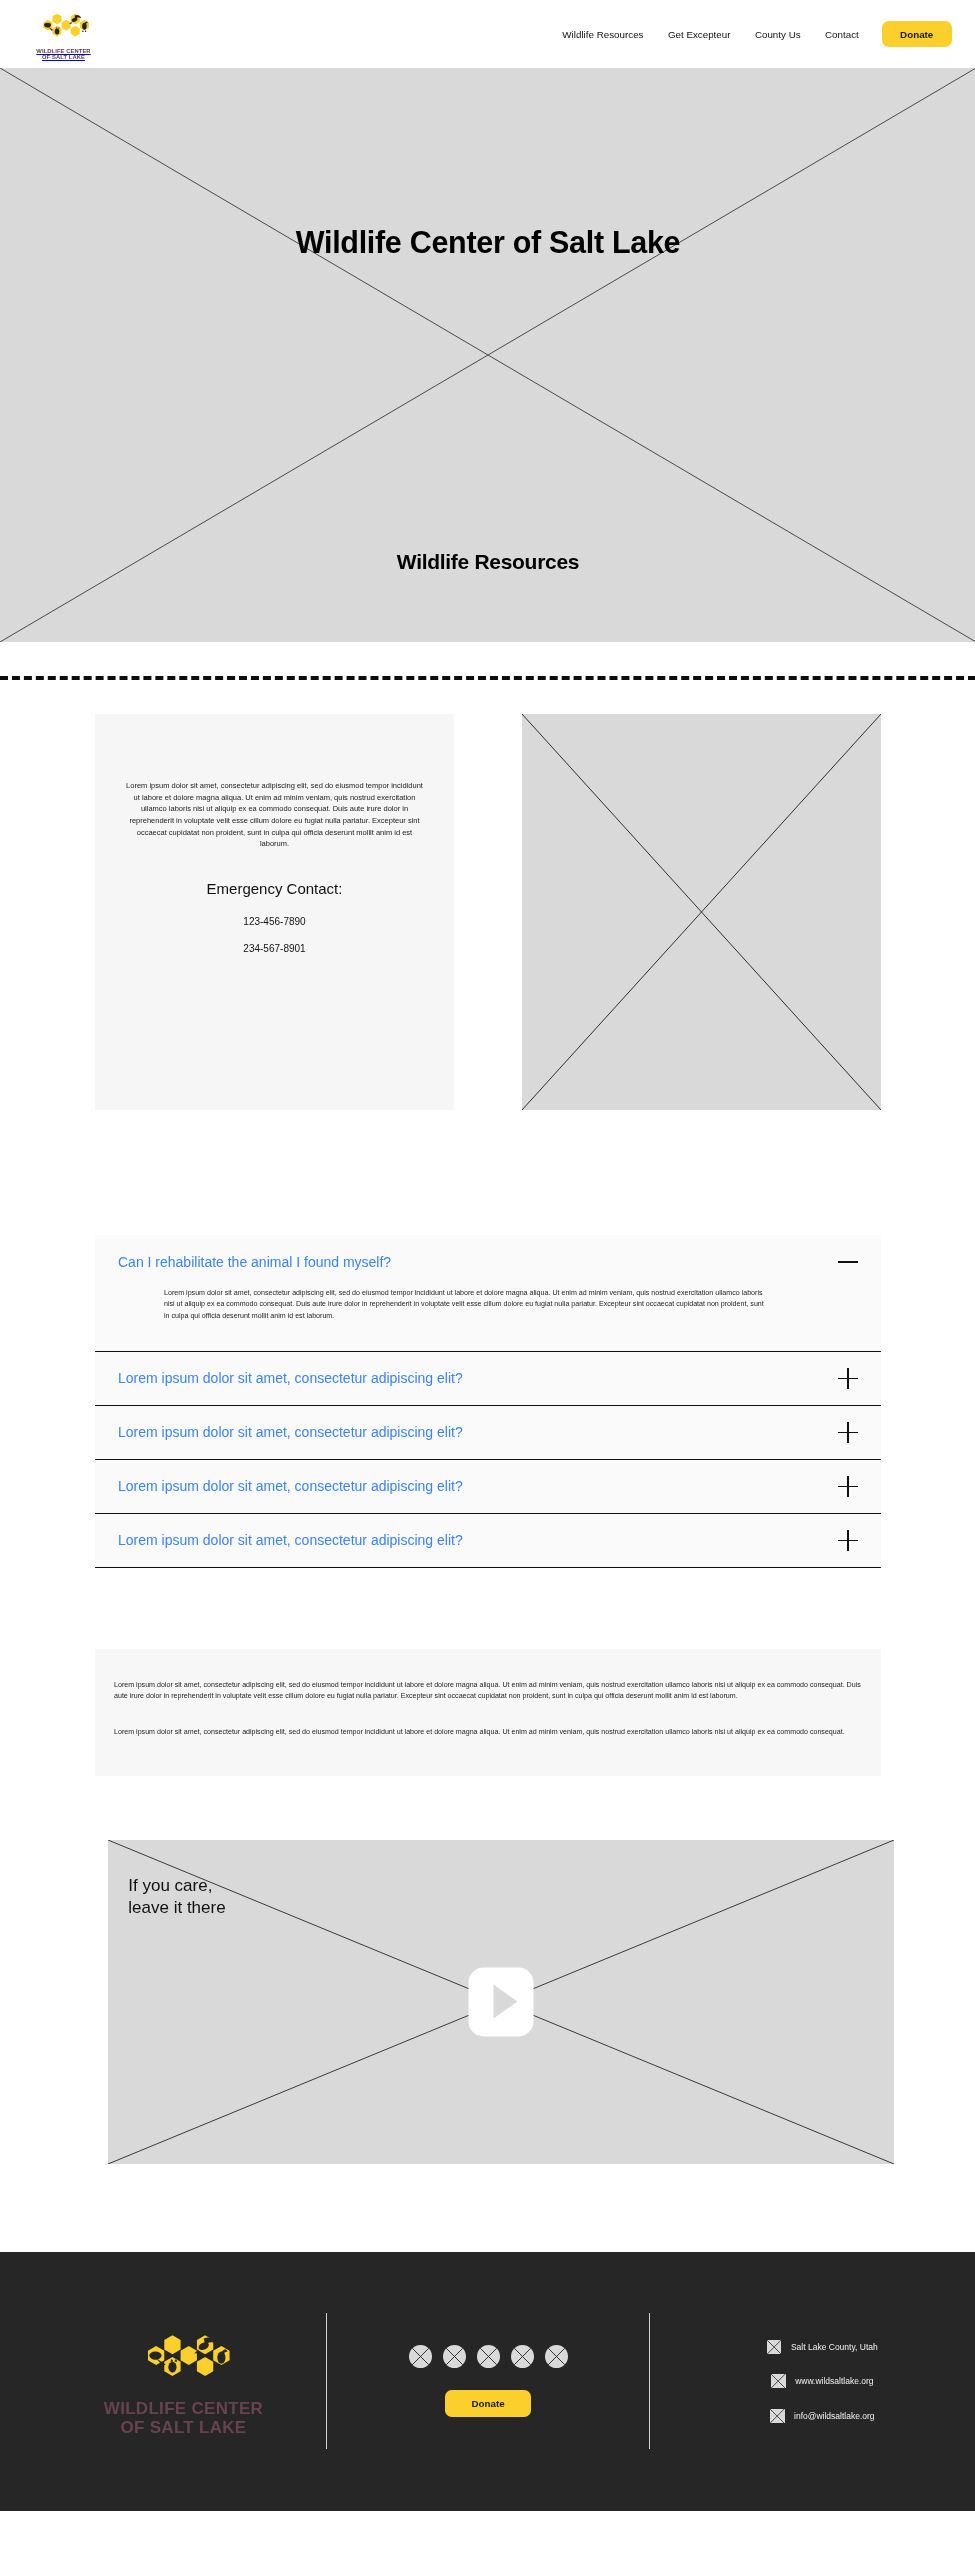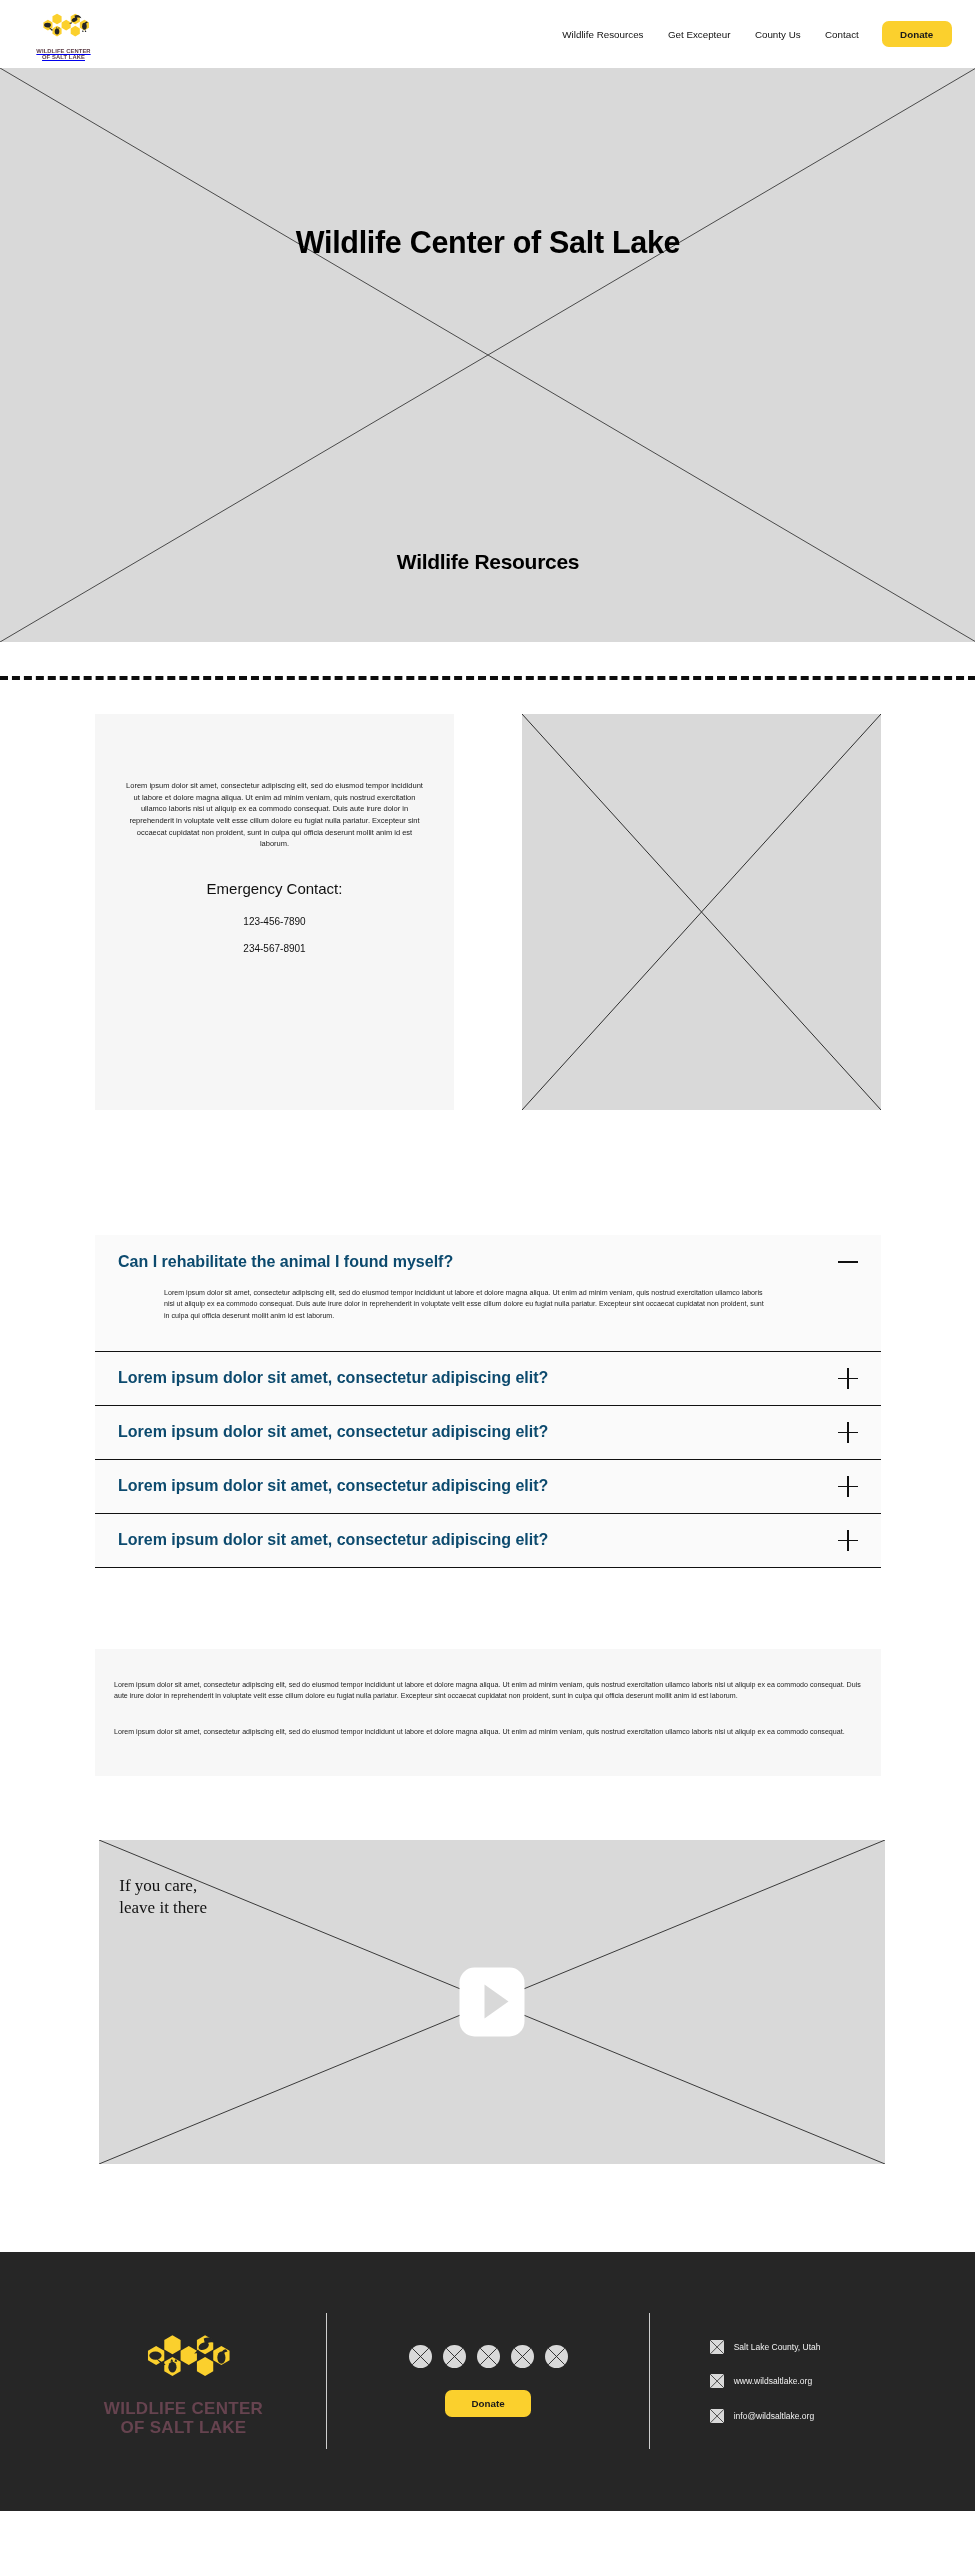--- a/index.html
+++ b/index.html
@@ -149,21 +149,21 @@
     padding: 0 23px;
   }
   .faq-head {
     display: flex;
     align-items: center;
     justify-content: space-between;
     min-height: 53px;
     cursor: pointer;
     padding: 15px 0;
   }
-  .faq-q { font-size: 16px; font-weight: 700; color: #0c4a6e; }
+  .faq-q { font-size: 14px; font-weight: 400; color: #3b82f6; }
   .faq-toggle {
     width: 20.3px; height: 20.3px;
     position: relative;
     flex: 0 0 20.3px;
   }
   .faq-toggle::before, .faq-toggle::after {
     content: "";
     position: absolute;
     background: #111;
   }
@@ -188,21 +188,21 @@
     padding: 31px 19px 37px 19px;
   }
   .text-panel p {
     font-size: 7.1px;
     line-height: 1.62;
     color: #1c1c1c;
   }
   .text-panel p + p { margin-top: 24.4px; }
 
   
-  .video-wrap { width: 856px; background: #fff; padding: 64px 0 88px 4px; font-family: Liberation Serif, serif; }
+  .video-wrap { width: 856px; background: #fff; padding: 64px 0 88px 13px; }
   .video-box {
     width: 786px;
     height: 324px;
     margin-left: 95px;
     background: #d9d9d9;
     position: relative;
     overflow: hidden;
   }
   .video-box .xcross { position: absolute; inset: 0; width: 100%; height: 100%; }
   .video-caption {
@@ -277,21 +277,21 @@
     color: #1a1a1a;
     font-size: 9.8px;
     font-weight: 600;
     border: none;
     border-radius: 6.8px;
     padding: 8.1px 26px;
     cursor: pointer;
     font-family: inherit;
   }
   .f-contact { width: 285px; justify-content: center; padding-left: 60px; gap: 20.3px; }
-  .contact-line { display: flex; align-items: center; gap: 9.5px; }
+  .contact-line { display: flex; align-items: center; gap: 9.5px; justify-content: center; }
   .contact-ico {
     width: 14.2px; height: 14.2px;
     background: #d9d9d9;
     position: relative;
     flex: 0 0 14.2px;
   }
   .contact-ico svg { position: absolute; inset: 0; width: 100%; height: 100%; }
   .contact-txt { font-size: 8.5px; color: #f2f2f2; }
 </style>
 </head>

